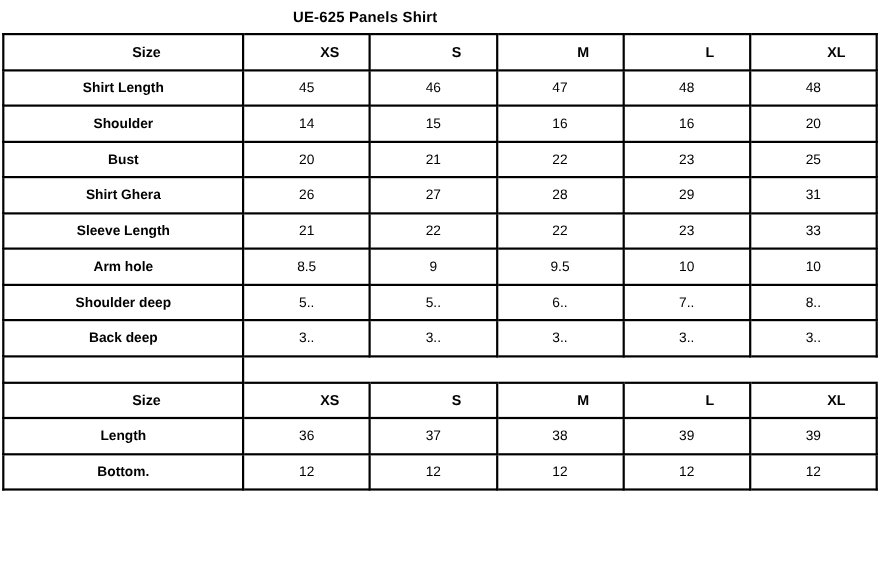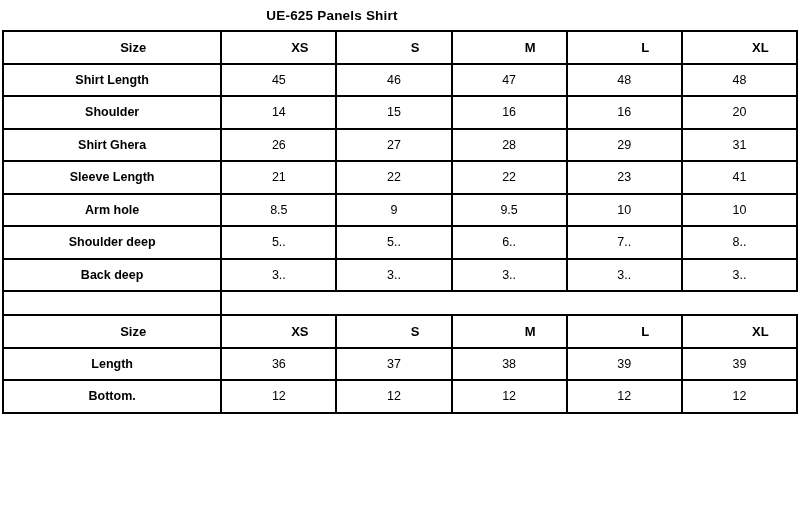--- a/index.html
+++ b/index.html
@@ -111,37 +111,45 @@
 
       <tr>
         <td class="label">Shoulder</td>
         <td>14</td>
         <td>15</td>
         <td>16</td>
         <td>16</td>
         <td>20</td>
       </tr>
 
+      <tr>
+        <td class="label">Bust</td>
+        <td>20</td>
+        <td>21</td>
+        <td>22</td>
+        <td>23</td>
+        <td>25</td>
+      </tr>
 
       <tr>
         <td class="label">Shirt Ghera</td>
         <td>26</td>
         <td>27</td>
         <td>28</td>
         <td>29</td>
         <td>31</td>
       </tr>
 
       <tr>
         <td class="label">Sleeve Length</td>
         <td>21</td>
         <td>22</td>
         <td>22</td>
         <td>23</td>
-        <td>41</td>
+        <td>33</td>
       </tr>
 
 
       <tr>
         <td class="label">Arm hole</td>
         <td>8.5</td>
         <td>9</td>
         <td>9.5</td>
         <td>10</td>
         <td>10</td>

